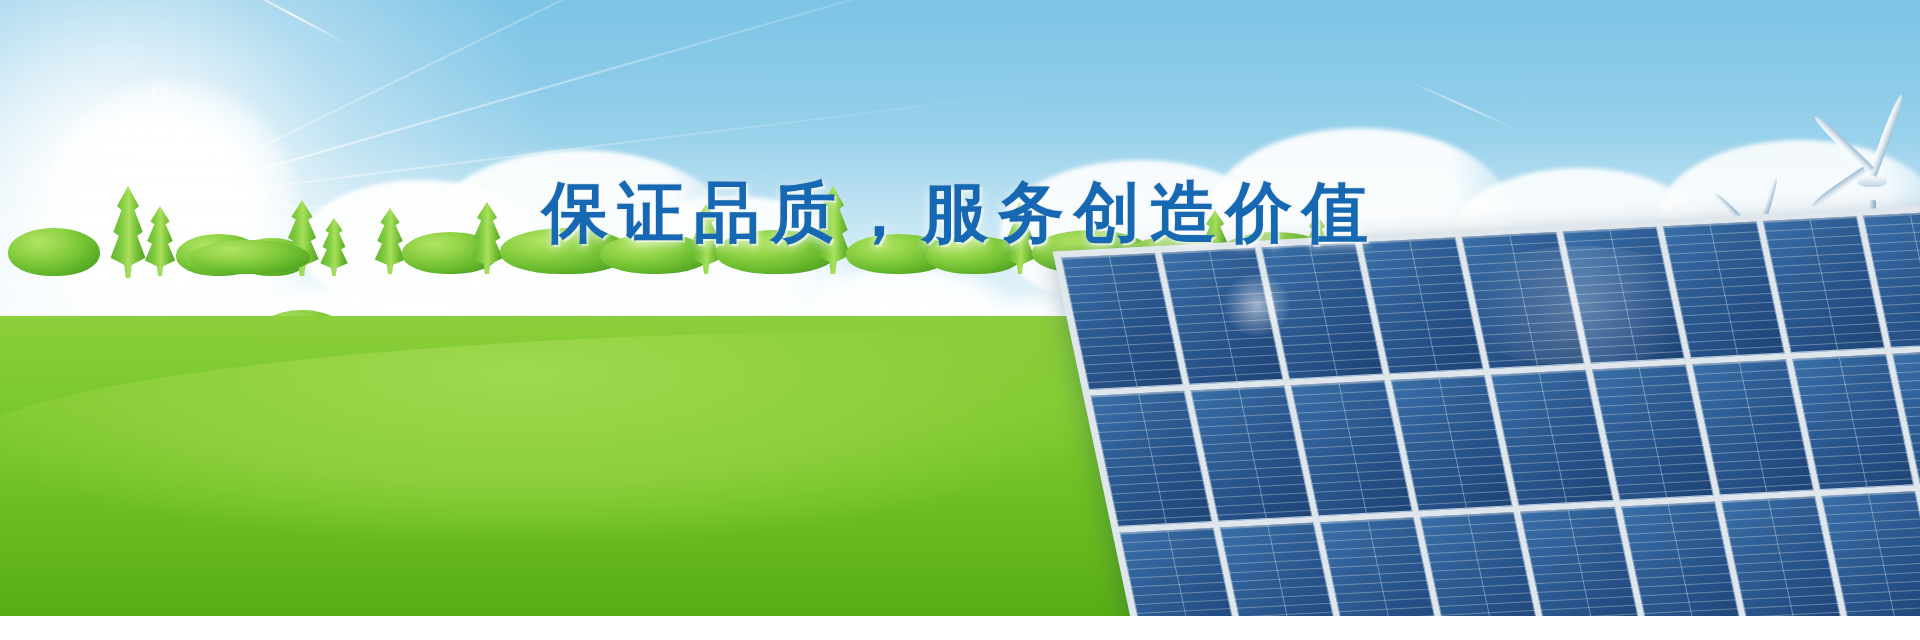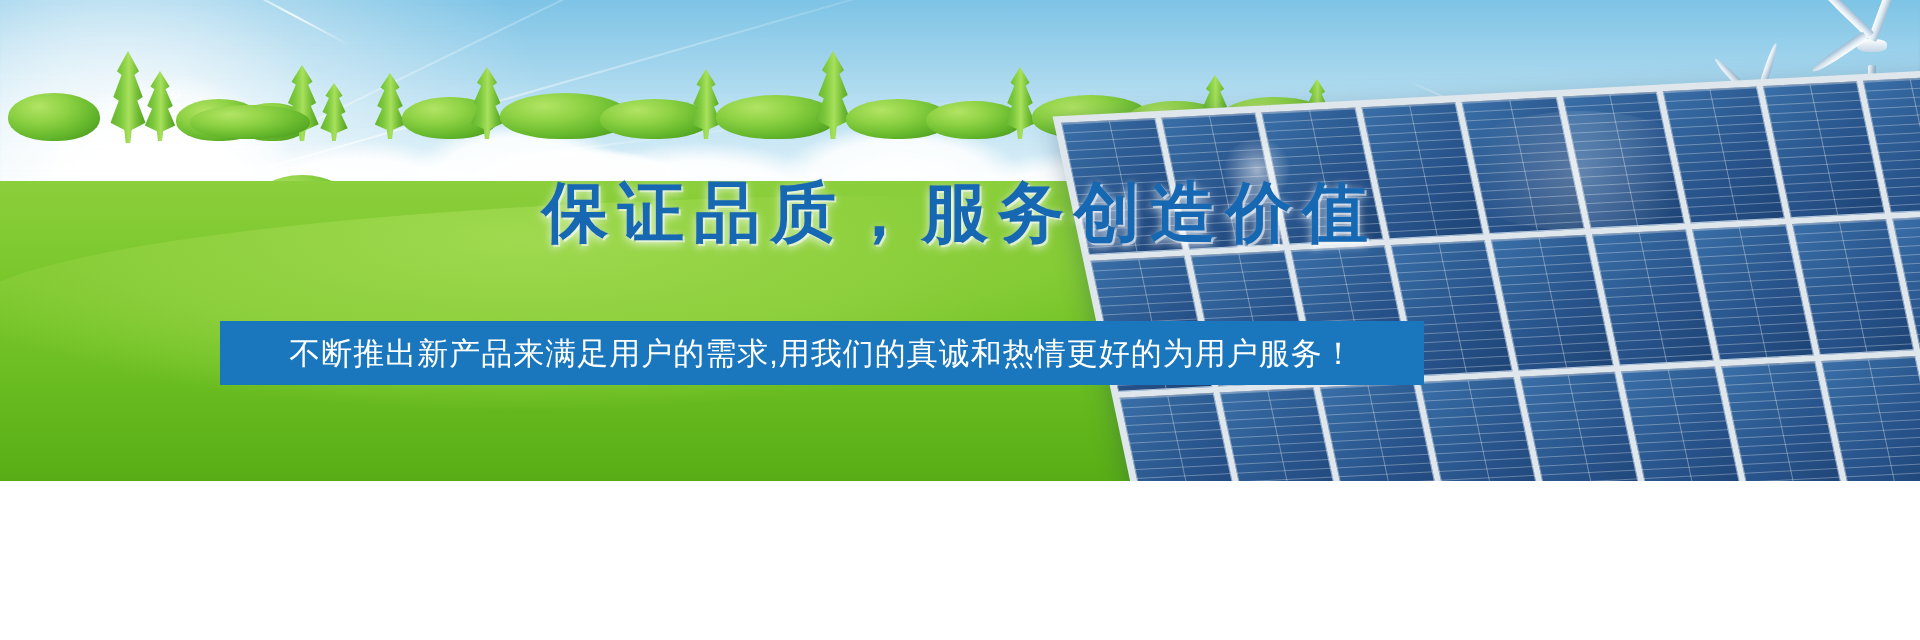--- a/index.html
+++ b/index.html
@@ -1,20 +1,20 @@
 <!DOCTYPE html>
 <html><head>
 <meta charset="utf-8">
 <style>
   html,body{margin:0;padding:0;background:#fff;}
   body{font-family:"Liberation Sans","DejaVu Sans",sans-serif;}
 
   #banner{
     position:relative;
-    width:1920px;height:481px;
+    width:1920px;height:616px;
     overflow:hidden;
     background:#9fd3ea;
   }
 
   
   .sky{
     position:absolute;inset:0;
     background:linear-gradient(to bottom,
         #7ec4e6 0%,
         #8ccbe9 14%,
@@ -359,17 +359,14 @@
         <div class="cell"></div>
 
     </div>
 
     <div class="solar-glare" style="left:72px;top:68px;width:70px;height:62px;"></div>
     <div class="solar-glare" style="left:300px;top:40px;width:260px;height:120px;opacity:.45;"></div>
   </div>
 
   <div class="headline">保证品质，服务创造价值</div>
 
-  <div class="subbar">
-    <span class="subbar-text">不断推出新产品来满足用户的需求,用我们的真诚和热情更好的为用户服务！</span>
-  </div>
 
 </div>
 
 </body></html>

